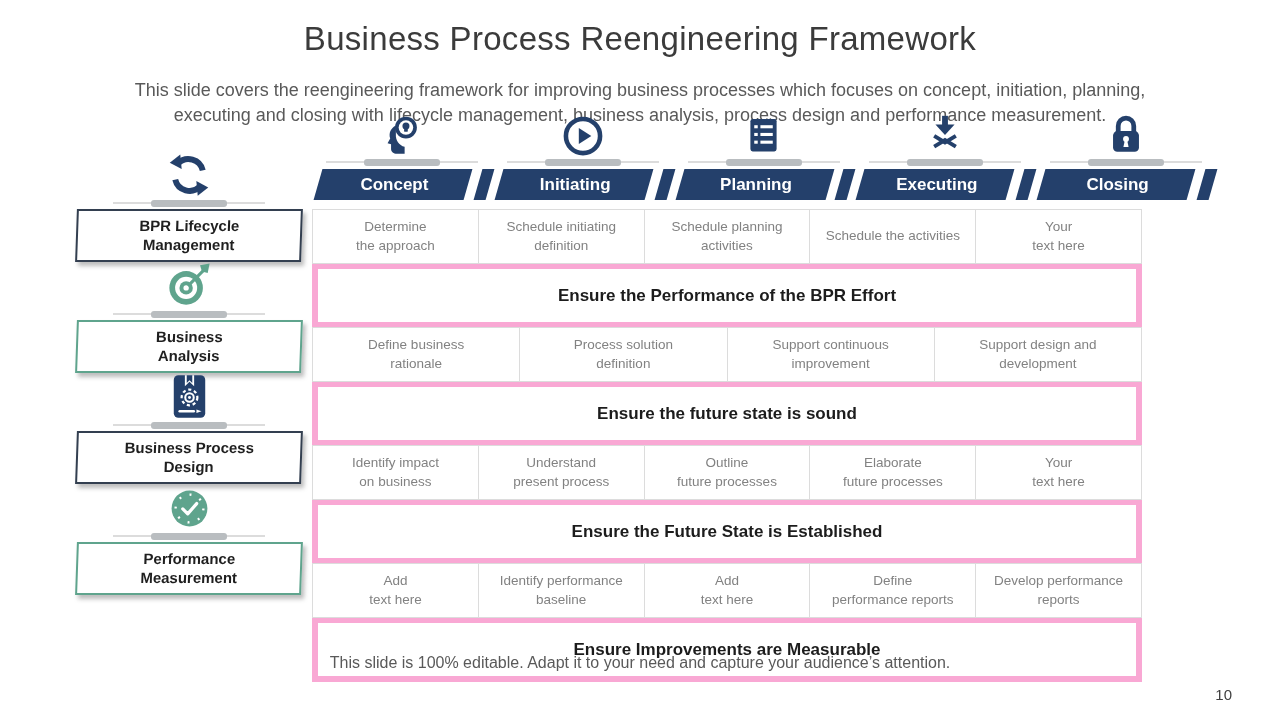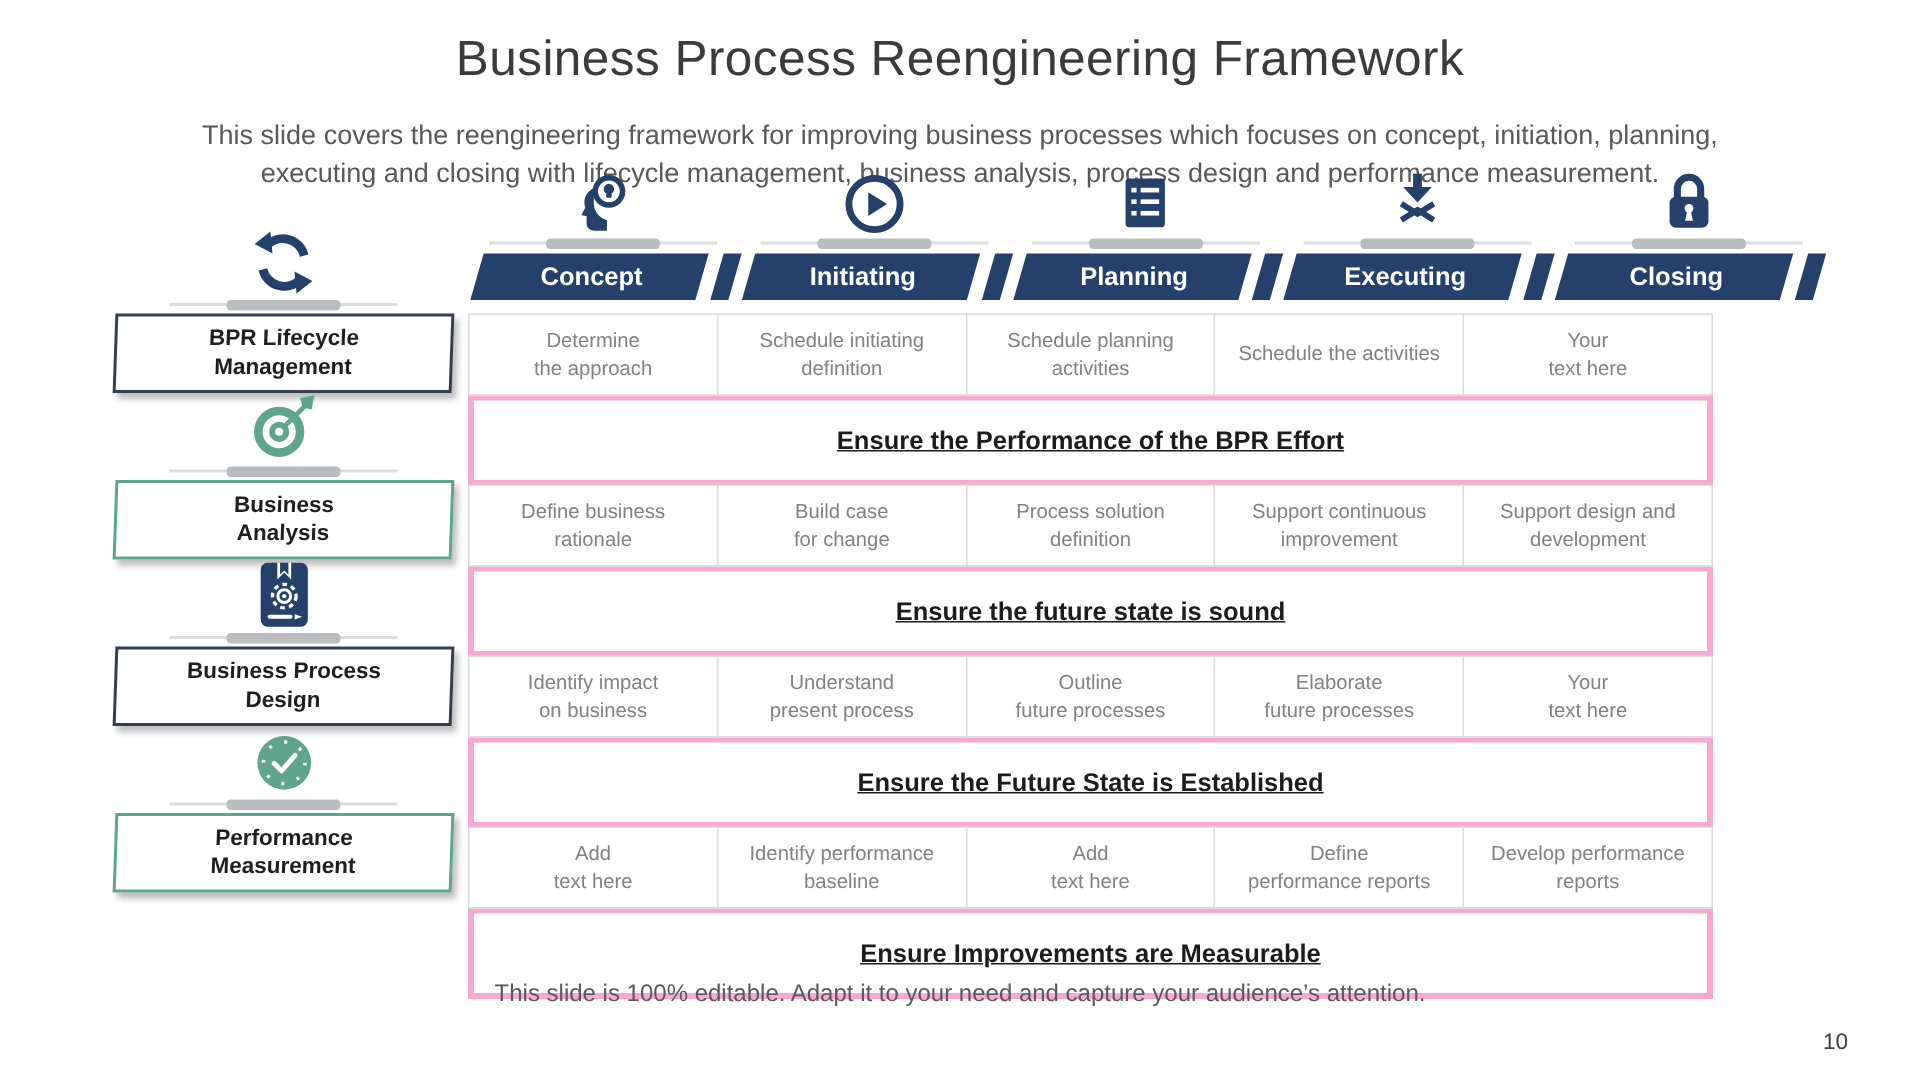--- a/index.html
+++ b/index.html
@@ -37,22 +37,22 @@
   .cat1{top:153px;} .cat2{top:264px;} .cat3{top:375px;} .cat4{top:486px;}
 
   
   .grid{position:absolute;left:312px;top:209px;width:830px;}
   .cell-row{display:flex;}
   .cell-row + .summary-row, .summary-row + .cell-row{margin-top:-1px;}
   .cell{flex:1 1 20%;height:53px;border:1px solid #dcdcdc;display:flex;align-items:center;
         justify-content:center;text-align:center;color:#828282;font-size:13.5px;
         line-height:1.4;white-space:pre-line;padding:0 6px;box-sizing:content-box;}
   .cell + .cell{border-left:none;}
-  .summary-row{height:53px;border:4px solid #f9a8d4;display:flex;align-items:center;
-        justify-content:center;text-align:center;font-weight:bold;font-size:17px;color:#1c1c1c;text-decoration:underline;}
+  .summary-row{height:53px;border:6px solid #f9a8d4;display:flex;align-items:center;
+        justify-content:center;text-align:center;font-weight:bold;font-size:17px;color:#1c1c1c;}
 
   .footer{position:absolute;top:654px;left:0;width:100%;text-align:center;
           font-size:16px;color:#595959;}
   .page-number{position:absolute;top:686px;right:48px;font-size:15px;color:#404040;}
 
   .ic{display:block;}
   .navy{color:#24406B;}
   .teal{color:#5FA48D;}
 </style>
 </head>
@@ -252,22 +252,20 @@
 activities</div>
       <div class="cell">Schedule the activities</div>
       <div class="cell">Your
 text here</div>
     </div>
     <div class="summary-row">Ensure the Performance of the BPR Effort</div>
 
     <div class="cell-row">
       <div class="cell">Define business
 rationale</div>
-      <div class="cell">Build case
-for change</div>
       <div class="cell">Process solution
 definition</div>
       <div class="cell">Support continuous
 improvement</div>
       <div class="cell">Support design and
 development</div>
     </div>
     <div class="summary-row">Ensure the future state is sound</div>
 
     <div class="cell-row">

